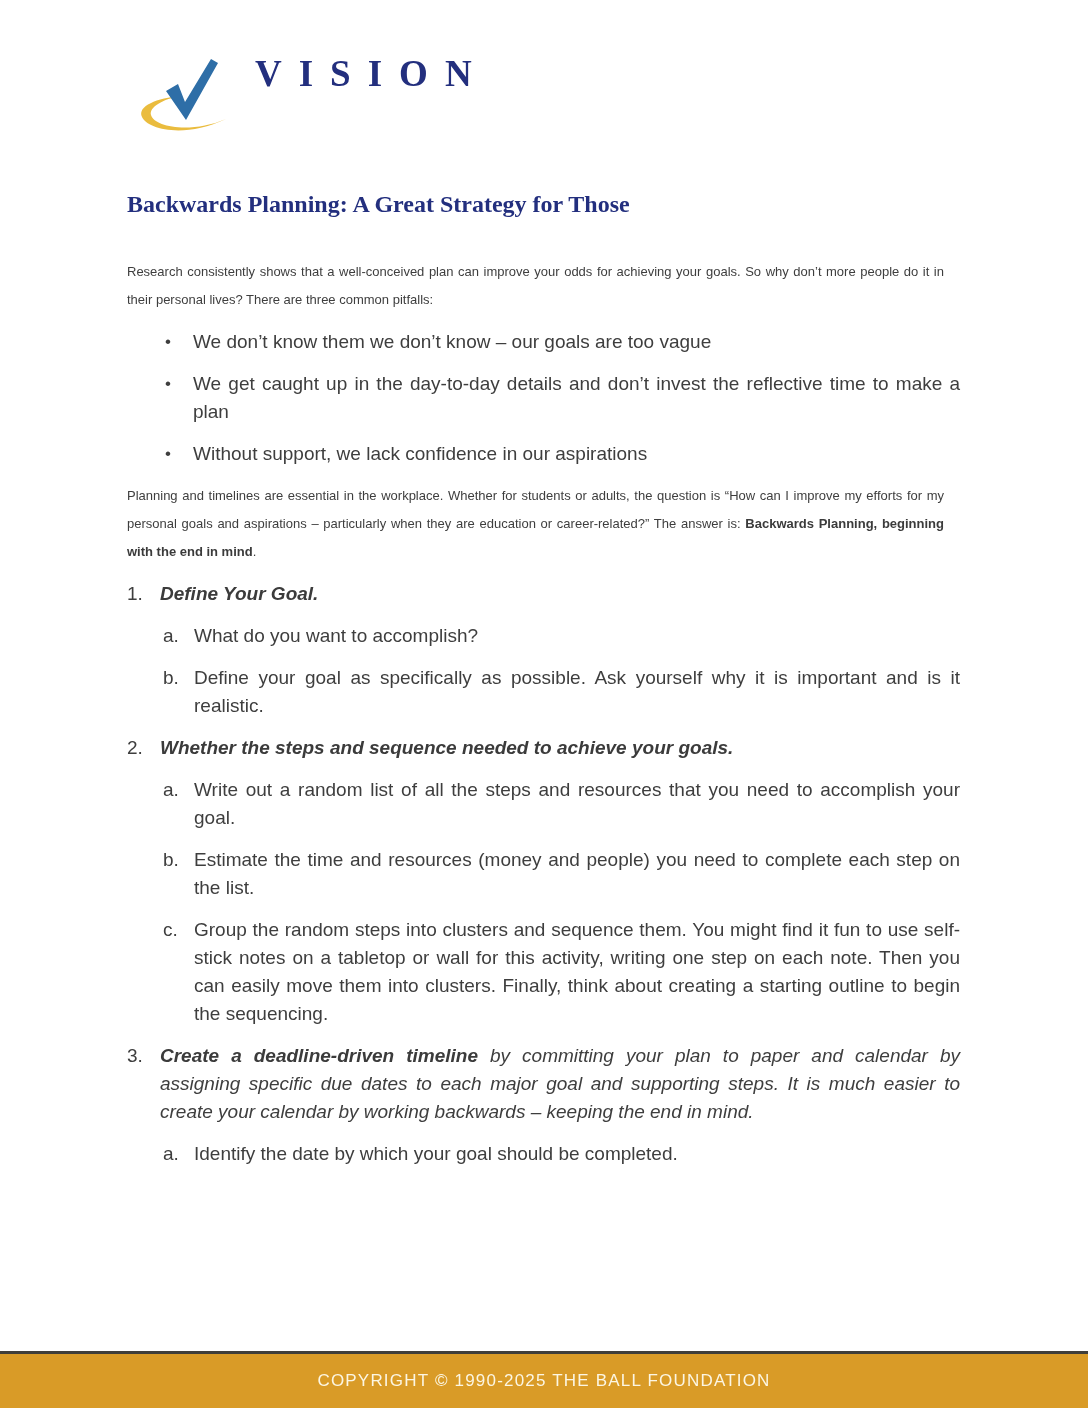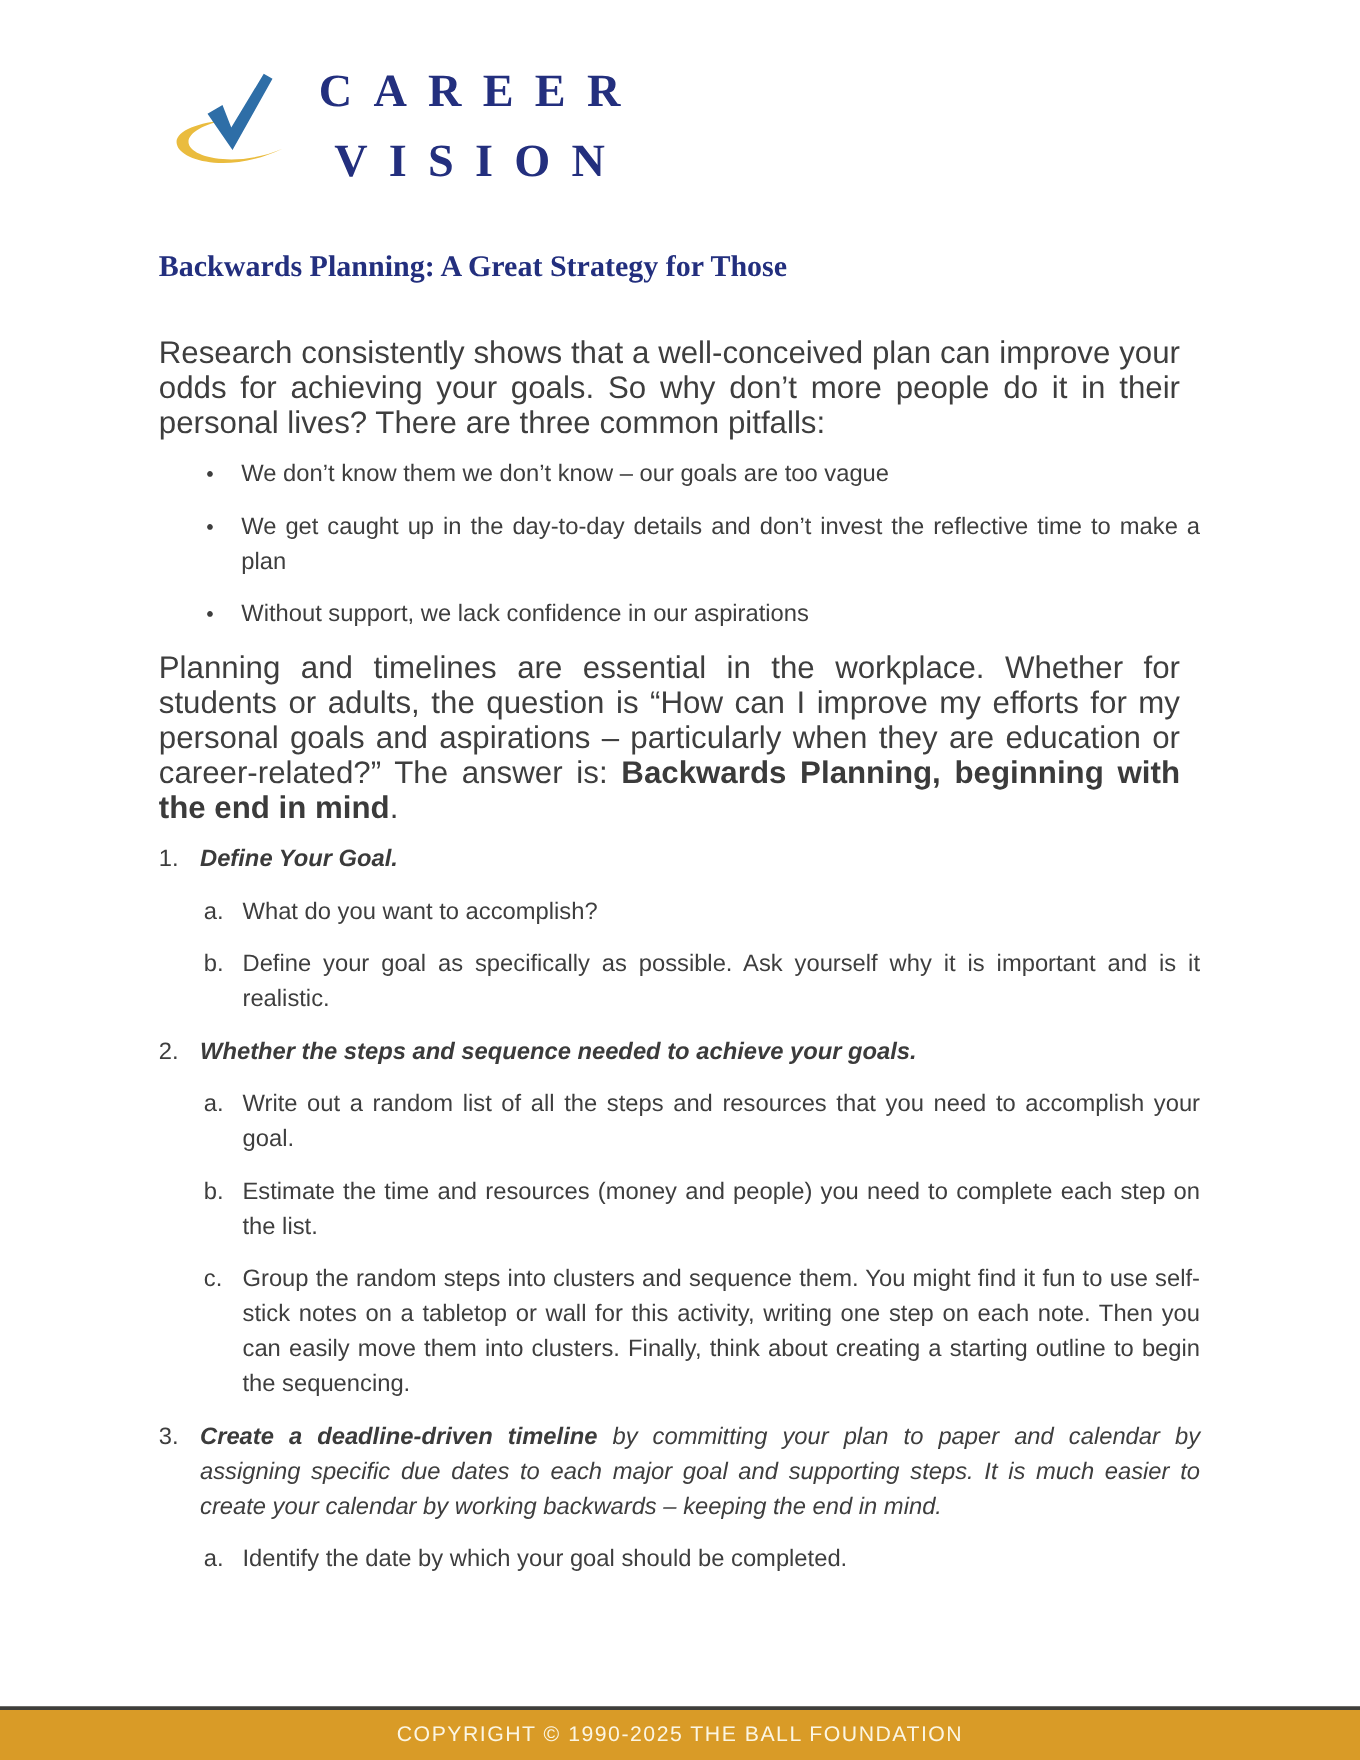--- a/index.html
+++ b/index.html
@@ -34,57 +34,56 @@
     font-family: "Liberation Serif", serif;
     font-weight: 700;
     font-size: 24px;
     line-height: 40px;
     color: #232f7e;
     margin: 0 0 34px 0;
   }
   h1 span { display: block; }
   
   .para {
-    font-size: 25px; line-height: 28px;
+    font-size: 13px; line-height: 28px;
     text-align: justify;
     margin: 0 16px 14px 0;
   }
   .row { display: flex; margin: 0 0 14px 0; font-size: 19px; line-height: 28px; }
   .bullet-dot { flex: 0 0 28px; margin-left: 38px; font-size: 17px; line-height: 28px; }
   .bullet-text { flex: 1; text-align: justify; }
   .step-num { flex: 0 0 33px; }
   .step-body { flex: 1; text-align: justify; font-style: italic; }
   .substep { margin-left: 36px; }
   .sub-letter { flex: 0 0 31px; }
   .sub-text { flex: 1; text-align: justify; }
   b, strong { font-weight: 700; color: #3b3b3b; }
   
   .footer { position: absolute; left: 0; right: 0; bottom: 0; }
   .footer-rule { height: 3px; background: #3f3e3a; }
   .footer-bar {
-    height: 40px; background: #d99b27;
+    height: 54px; background: #d99b27;
     display: flex; align-items: center; justify-content: center;
   }
   .footer-text {
     font-size: 17px; letter-spacing: 1.2px;
     color: #fcf6e3;
   }
 </style>
 </head>
 <body>
 
 <div class="content">
 
   <div class="logo">
     <svg class="logo-icon" viewBox="0 0 112 102" aria-hidden="true">
       <path d="M52 50 C 28 52, 8 60, 13 71 C 18 83, 55 93, 97 73 C 62 88, 25 81, 22 69 C 20 61, 34 53, 52 50 Z" fill="#eabc3e"></path>
       <path d="M37 45 L49 38 L56 56 L82 13 L89 17 L57 74 Z" fill="#2e6ea7"></path>
     </svg>
     <div class="wordmark">
-      <div>CAREER</div>
       <div>VISION</div>
     </div>
   </div>
 
   <h1>
     <span>Backwards Planning: A Great Strategy for Those</span>
   </h1>
 
   <p class="para">Research consistently shows that a well-conceived plan can improve your odds for achieving your goals. So why don’t more people do it in their personal lives? There are three common pitfalls:</p>
 

